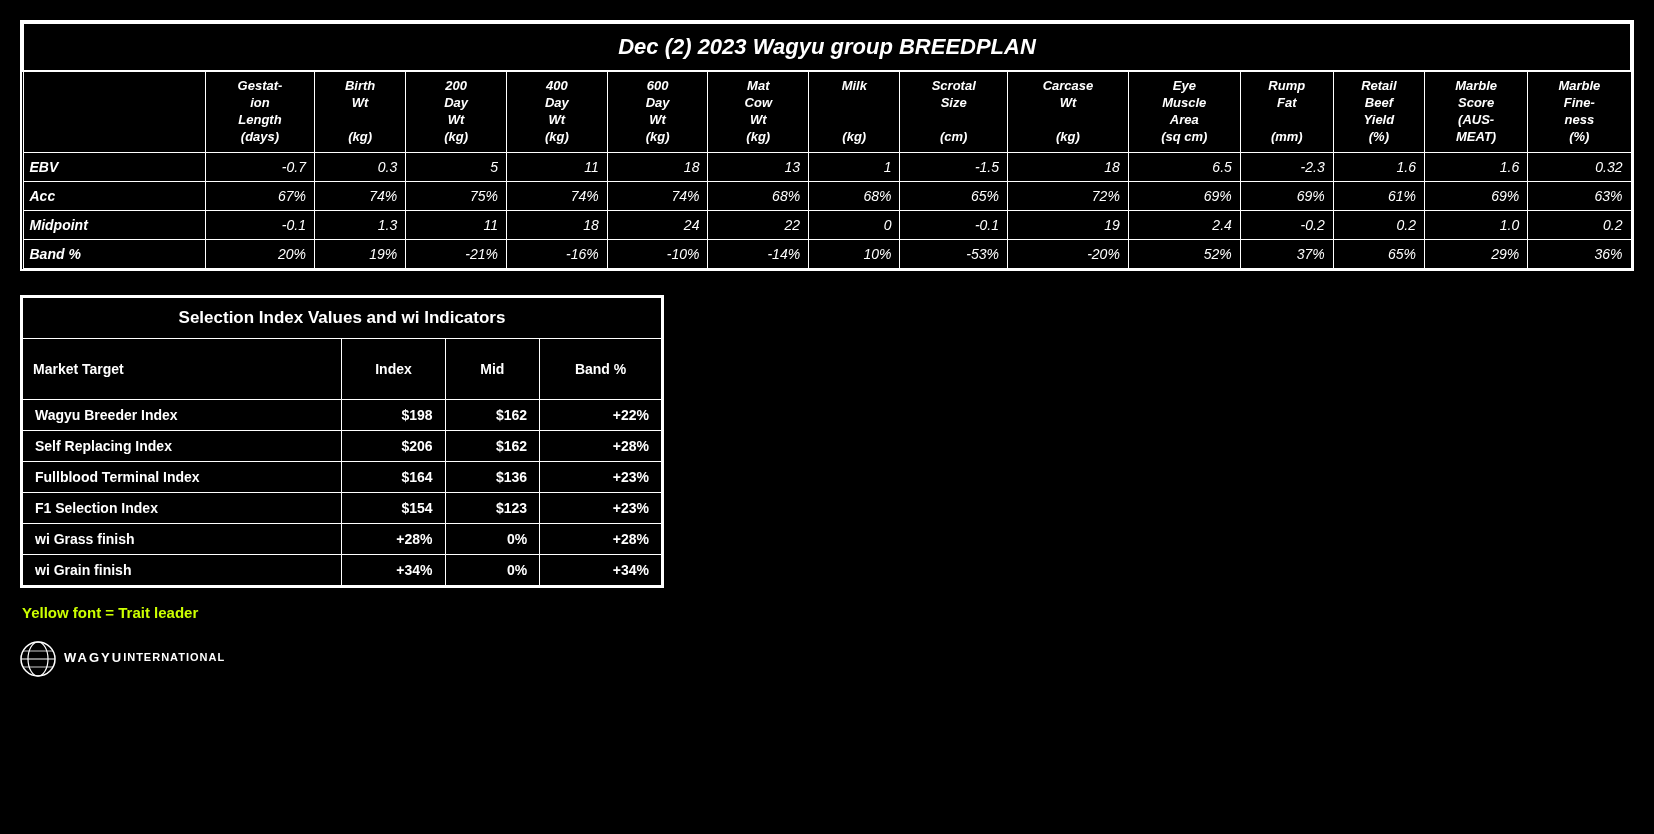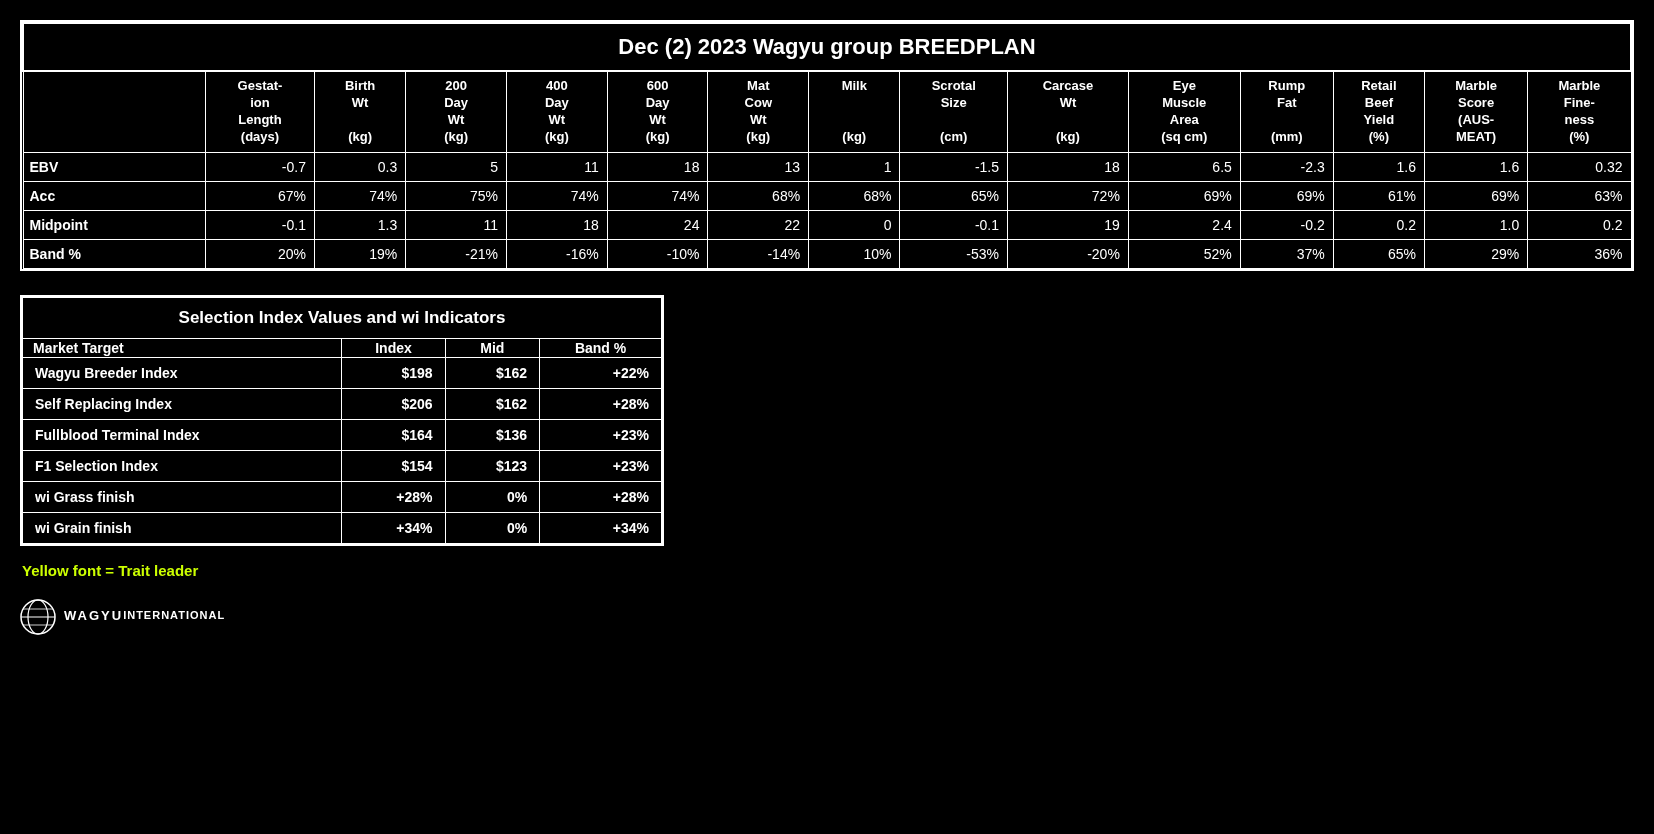--- a/index.html
+++ b/index.html
@@ -15,20 +15,21 @@
     
     .main-table-wrapper {
       border: 2px solid #fff;
       margin-bottom: 24px;
     }
 
     .main-table {
       width: 100%;
       border-collapse: collapse;
       background: #000;
+      font-style: italic;
     }
 
     .main-table .title-row td {
       background: #000;
       color: #fff;
       text-align: center;
       font-size: 22px;
       font-weight: bold;
       padding: 10px 6px;
       border: 2px solid #fff;
@@ -92,21 +93,21 @@
       border: 1px solid #fff;
       text-align: center;
     }
 
     .selection-table th {
       background: #000;
       color: #fff;
       text-align: center;
       font-size: 14px;
       font-weight: bold;
-      padding: 1px 10px;
+      padding: 22px 10px;
       border: 1px solid #fff;
     }
 
     .selection-table th.col-market {
       text-align: left;
     }
 
     .selection-table td {
       background: #000;
       color: #fff;

